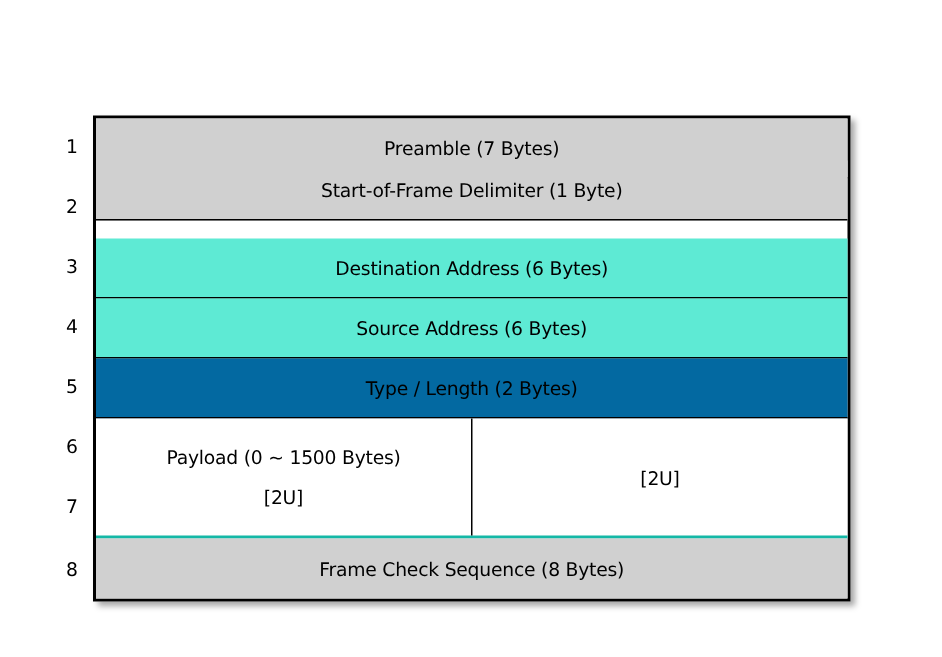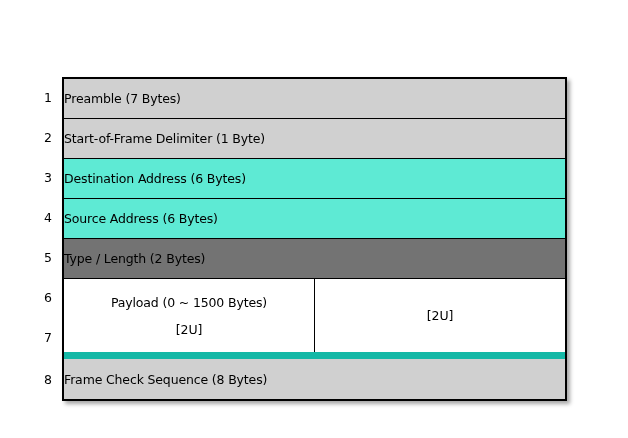--- a/index.html
+++ b/index.html
@@ -77,46 +77,47 @@
   }
 
   .frame-row {
     position: absolute;
     left: 0;
     width: 501px;
     box-sizing: border-box;
     border-bottom: 1px solid #000000;
     display: flex;
     align-items: center;
+    justify-content: center;
   }
   .frame-row.last {
     border-bottom: none;
   }
 
   .cell-label {
     font-size: 12.5px;
     letter-spacing: -0.15px;
     white-space: nowrap;
     text-align: center;
   }
 
   
   .fill-gray   { background: #d0d0d0; }
   .fill-blue   { background: #5eead4; }
-  .fill-yellow { background: #737373; }
+  .fill-yellow { background: #0369a1; }
   .fill-white  { background: #ffffff; }
 
   
   .split-row {
     position: absolute;
     left: 0;
     width: 501px;
     display: flex;
     box-sizing: border-box;
-    border-bottom: 7px solid #14b8a6;
+    border-bottom: 2px solid #14b8a6;
     background: #ffffff;
   }
   .split-cell {
     display: flex;
     flex-direction: column;
     align-items: center;
     justify-content: center;
     box-sizing: border-box;
     height: 100%;
   }
@@ -155,21 +156,21 @@
     <div class="row-number" style="top:240px;">7</div>
     <div class="row-number" style="top:282px;">8</div>
   </div>
 
   <div class="frame-table">
 
     <div class="frame-row fill-gray" style="top:0px; height:40px;">
       <span class="cell-label">Preamble (7 Bytes)</span>
     </div>
 
-    <div class="frame-row fill-gray" style="top:40px; height:40px;">
+    <div class="frame-row fill-gray" style="top:28px; height:40px;">
       <span class="cell-label">Start-of-Frame Delimiter (1 Byte)</span>
     </div>
 
     <div class="frame-row fill-blue" style="top:80px; height:40px;">
       <span class="cell-label">Destination Address (6 Bytes)</span>
     </div>
 
     <div class="frame-row fill-blue" style="top:120px; height:40px;">
       <span class="cell-label">Source Address (6 Bytes)</span>
     </div>

